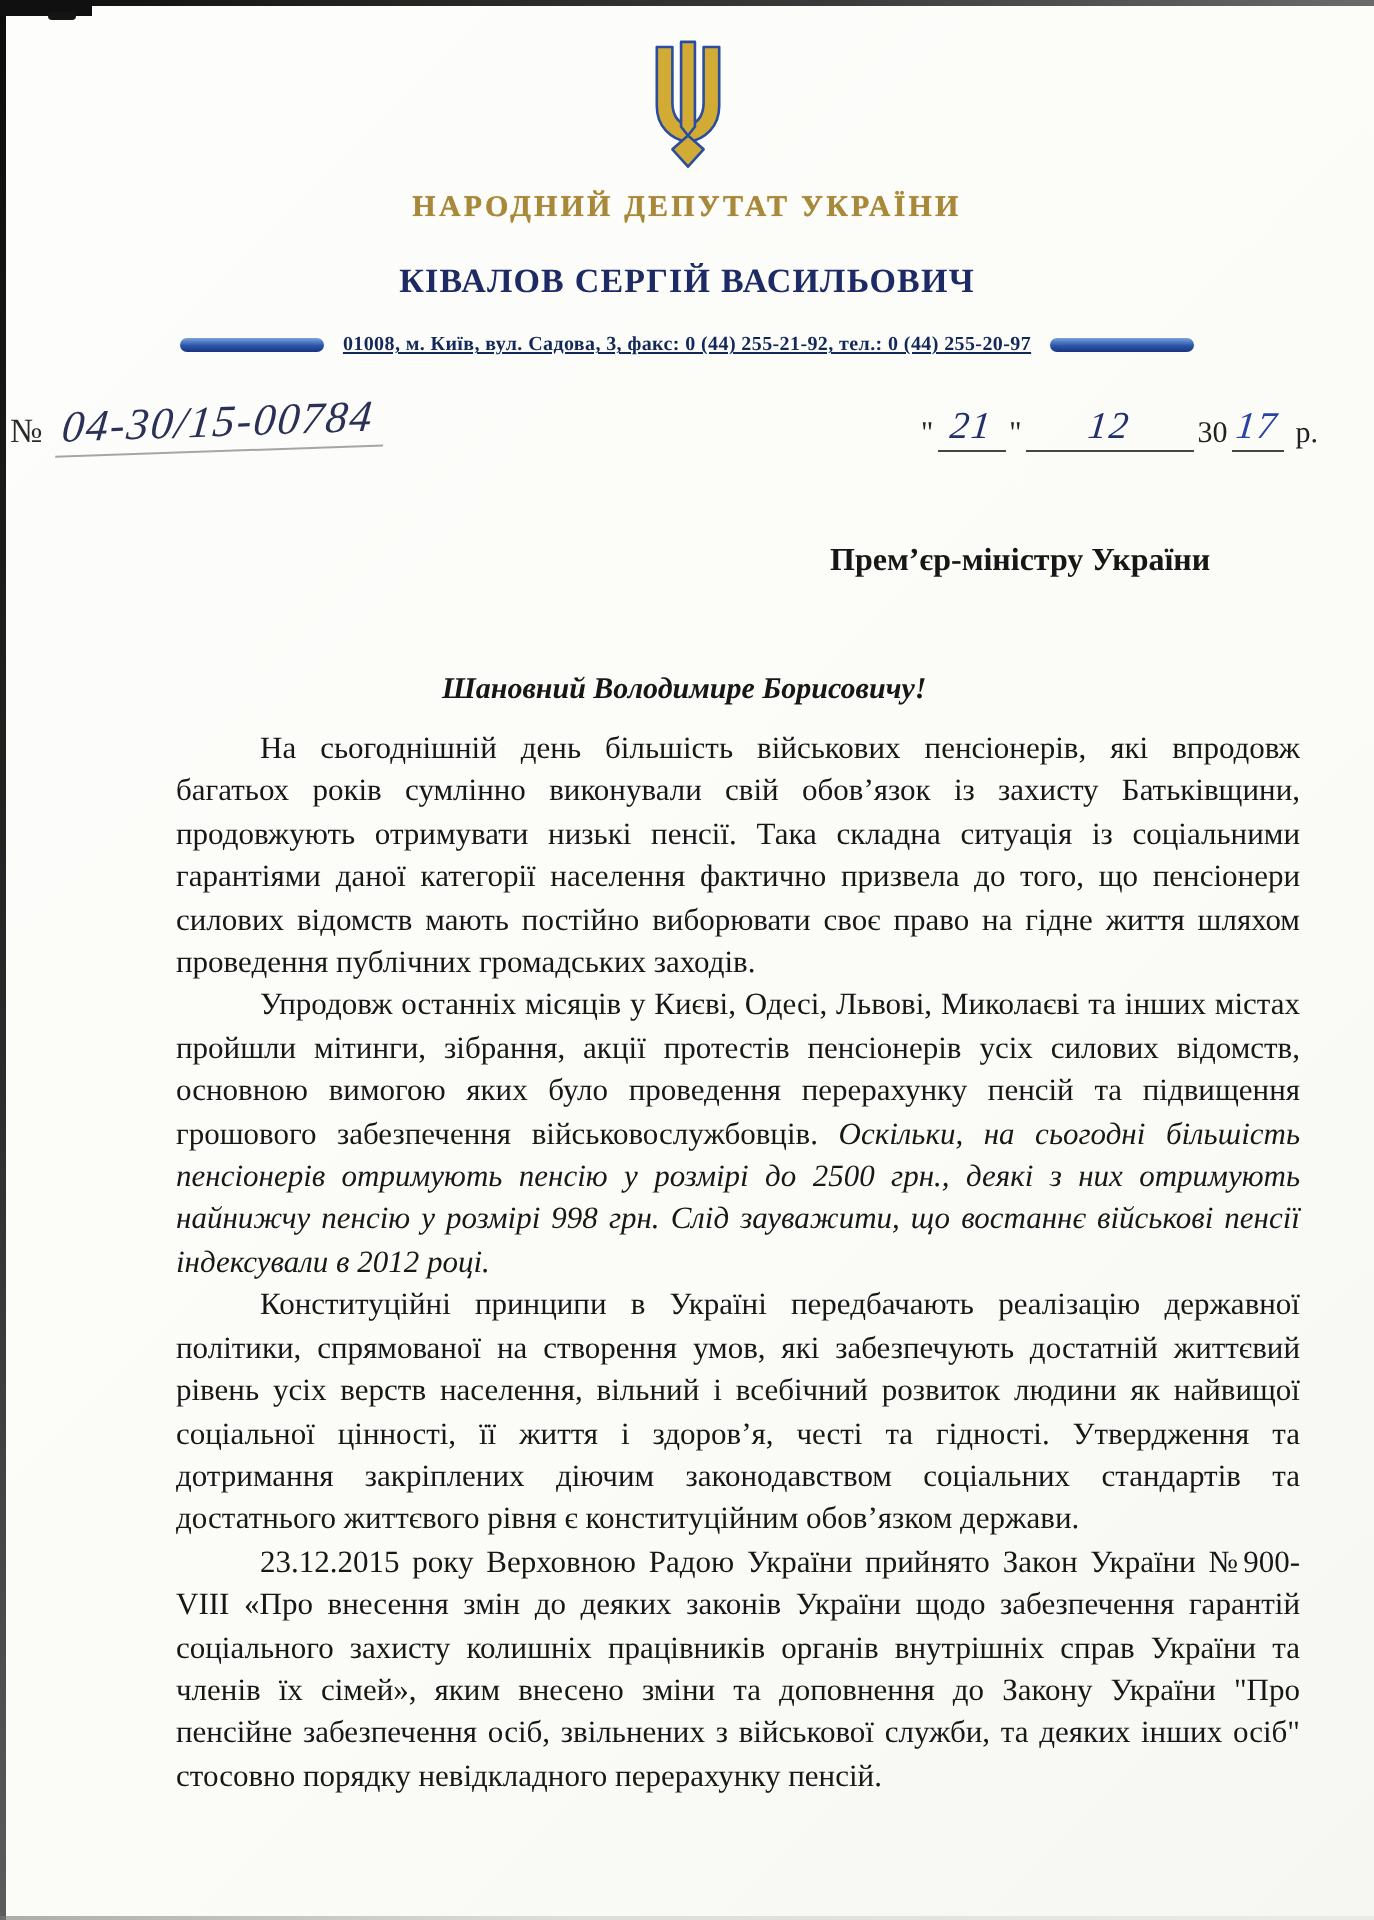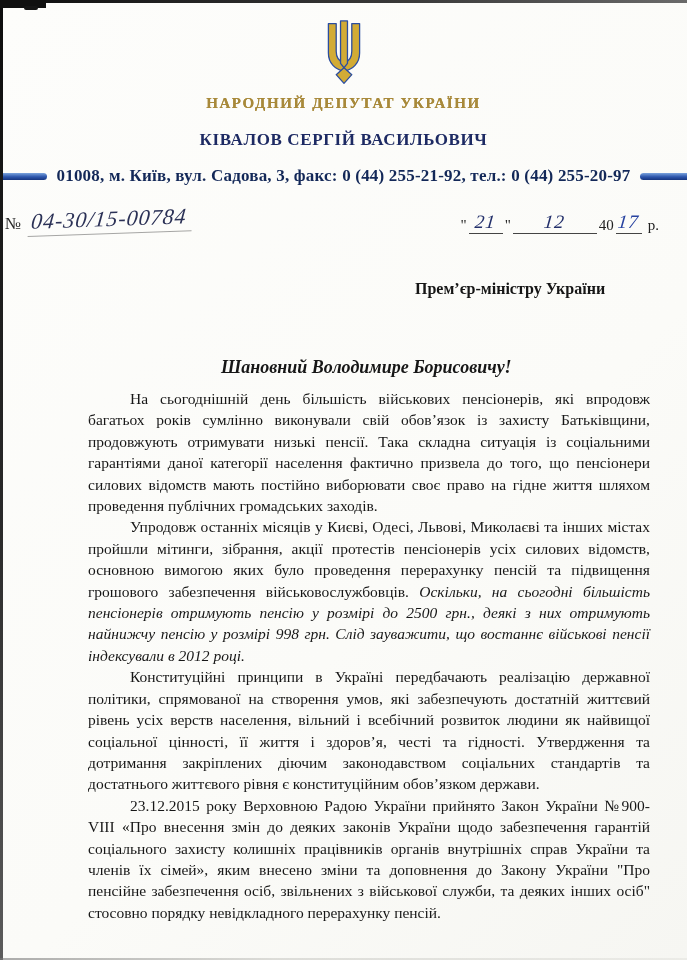--- a/index.html
+++ b/index.html
@@ -39,21 +39,21 @@
   .address-row {
     margin-top:16px;
     display:flex; align-items:center; justify-content:center; gap:9px;
     padding:0 6px;
   }
   .address-bar {
     flex:0 0 72px; height:7px; border-radius:4px;
     background:linear-gradient(180deg,#7aa3dd 0%,#2c55ab 55%,#16357f 100%);
   }
   .address-text {
-    font-size:17px; font-weight:bold; color:#132858; letter-spacing:.2px; white-space:nowrap;
+    font-size:10px; font-weight:bold; color:#132858; letter-spacing:.2px; white-space:nowrap;text-decoration:underline;
   }
 
   
   .ref-row {
     margin-top:20px;
     display:flex; justify-content:space-between; align-items:flex-end;
     padding:0 28px 0 5px;
   }
   .ref-left { display:flex; align-items:flex-end; gap:8px; }
   .ref-no-label { font-size:17px; color:#2a2a2a; }
@@ -78,22 +78,22 @@
   .era { margin-left:4px; }
 
   
   .addressee {
     margin-top:42px; margin-left:415px;
     font-weight:bold; font-size:16px; line-height:25px; color:#161616;
   }
 
   
   .salutation {
-    margin-top:56px; margin-left:221px;
-    font-weight:bold; font-style:italic; font-size:18px; color:#161616;
+    margin-top:44px; margin-left:221px;
+    font-weight:bold; font-style:italic; font-size:15px; color:#161616;
   }
 
   
   .body-text {
     margin-top:10px;
     padding-left:88px; padding-right:37px;
     font-size:15.5px; line-height:21.4px;
     text-align:justify;
     color:#171717;
   }
@@ -133,21 +133,21 @@
   <div class="ref-row">
     <div class="ref-left">
       <span class="ref-no-label">№</span>
       <span class="hand ref-no-value">04-30/15-00784</span>
     </div>
     <div class="ref-right">
       <span>"</span>
       <span class="u-day"><span class="hand hand-day">21</span></span>
       <span>"</span>
       <span class="u-month"><span class="hand hand-month">12</span></span>
-      <span>40</span>
+      <span>30</span>
       <span class="u-year"><span class="hand hand-year">17</span></span>
       <span class="era">р.</span>
     </div>
   </div>
 
   <div class="addressee">
     <div>Прем’єр-міністру України</div>
   </div>
 
   <div class="salutation">Шановний Володимире Борисовичу!</div>

